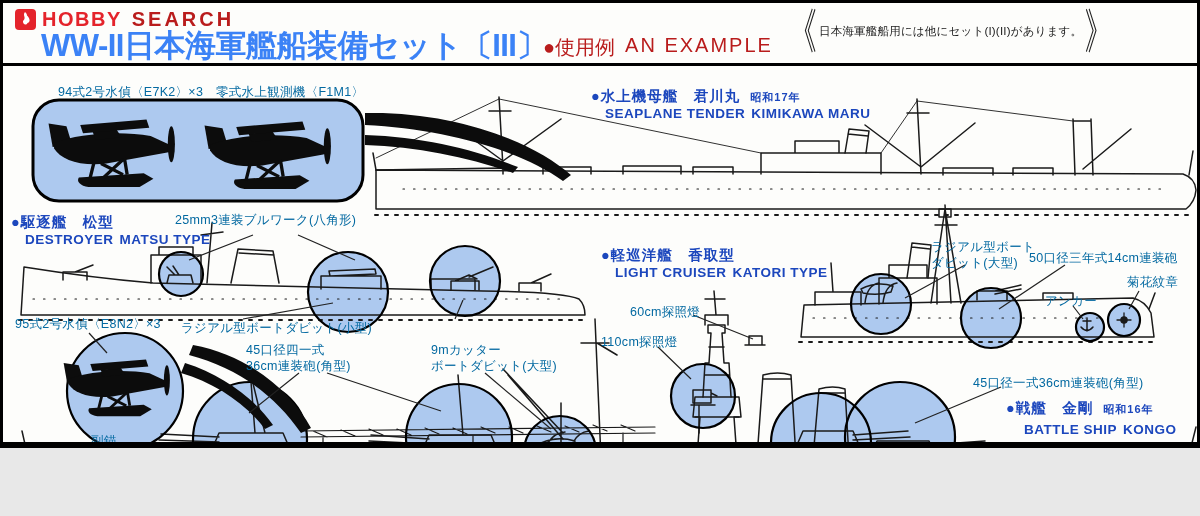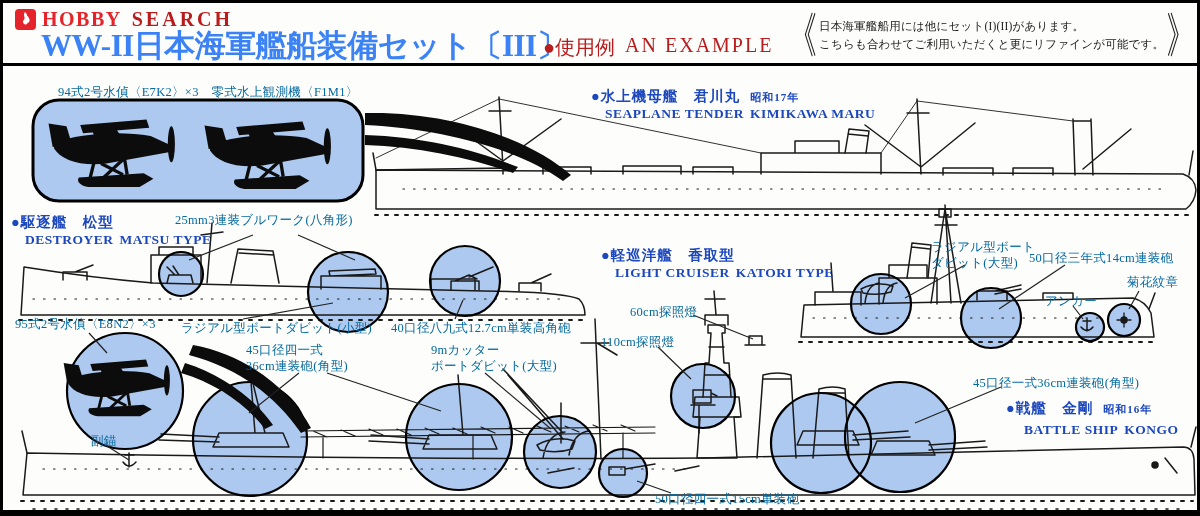--- a/index.html
+++ b/index.html
@@ -1,20 +1,20 @@
 <!DOCTYPE html>
 <html><head>
 <meta charset="utf-8">
 <style>
   html,body{margin:0;padding:0;background:#e8e8e8;}
   .canvas{
-    position:relative;width:1200px;height:516px;margin:0 auto;
+    position:relative;width:1200px;height:448px;margin:0 auto;
     background:#fdfdfb;box-sizing:border-box;
     border:3px solid #000;border-bottom:6px solid #000;overflow:hidden;
-    font-family:Liberation Serif, serif;
+    font-family:Liberation Sans, sans-serif;
   }
   .rule{position:absolute;left:0;top:60px;width:100%;height:3px;background:#000;}
   
   .logo{position:absolute;left:12px;top:5px;display:flex;align-items:center;gap:6px;}
   .logo .hobby{font-size:20px;font-weight:800;color:#e4232b;letter-spacing:1.5px;}
   .logo .search{font-size:20px;font-weight:700;color:#b91c1c;letter-spacing:3px;margin-left:4px;}
   .title{position:absolute;left:38px;top:22px;font-size:31px;font-weight:800;color:#3b82f6;letter-spacing:-0.5px;white-space:nowrap;}
   .usage{position:absolute;left:540px;top:31px;font-size:20px;color:#b91c1c;display:flex;gap:10px;white-space:nowrap;}
   .usage .en{letter-spacing:2px;}
   .note{position:absolute;left:784px;top:15px;display:flex;align-items:center;}
@@ -48,21 +48,20 @@
 
   <div class="usage">
     <span>●使用例</span>
     <span class="en">AN EXAMPLE</span>
   </div>
 
   <div class="note">
     <span class="brk">《</span>
     <div class="lines">
       <div>日本海軍艦船用には他にセット(I)(II)があります。</div>
-      <div>こちらも合わせてご利用いただくと更にリファインが可能です。</div>
     </div>
     <span class="brk">》</span>
   </div>
 
   <div class="rule"></div>
 
   <svg class="art" width="1200" height="516" viewBox="0 0 1200 516">
     <defs>
       <g id="plane" fill="#0c0c0c">
         <path d="M4,12 L17,14 L21,27 L7,29 Z"></path>
@@ -213,21 +212,20 @@
       <path d="M998,384 L912,420"></path>
       <path d="M104,443 L126,457"></path>
       <path d="M668,490 L634,478"></path>
     </g>
   </svg>
 
   <div class="plabel" style="left:55px;top:82px">94式2号水偵〈E7K2〉×3　零式水上観測機〈F1M1〉</div>
   <div class="plabel" style="left:172px;top:210px">25mm3連装ブルワーク(八角形)</div>
   <div class="plabel" style="left:12px;top:314px">95式2号水偵〈E8N2〉×3</div>
   <div class="plabel" style="left:178px;top:318px">ラジアル型ボートダビット(小型)</div>
-  <div class="plabel" style="left:388px;top:318px">40口径八九式12.7cm単装高角砲</div>
   <div class="plabel" style="left:243px;top:340px">45口径四一式
 36cm連装砲(角型)</div>
   <div class="plabel" style="left:428px;top:340px">9mカッター
 ボートダビット(大型)</div>
   <div class="plabel" style="left:627px;top:302px">60cm探照燈</div>
   <div class="plabel" style="left:598px;top:332px">110cm探照燈</div>
   <div class="plabel" style="left:928px;top:237px">ラジアル型ボート
 ダビット(大型)</div>
   <div class="plabel" style="left:1026px;top:248px">50口径三年式14cm連装砲</div>
   <div class="plabel" style="left:1042px;top:291px">アンカー</div>

